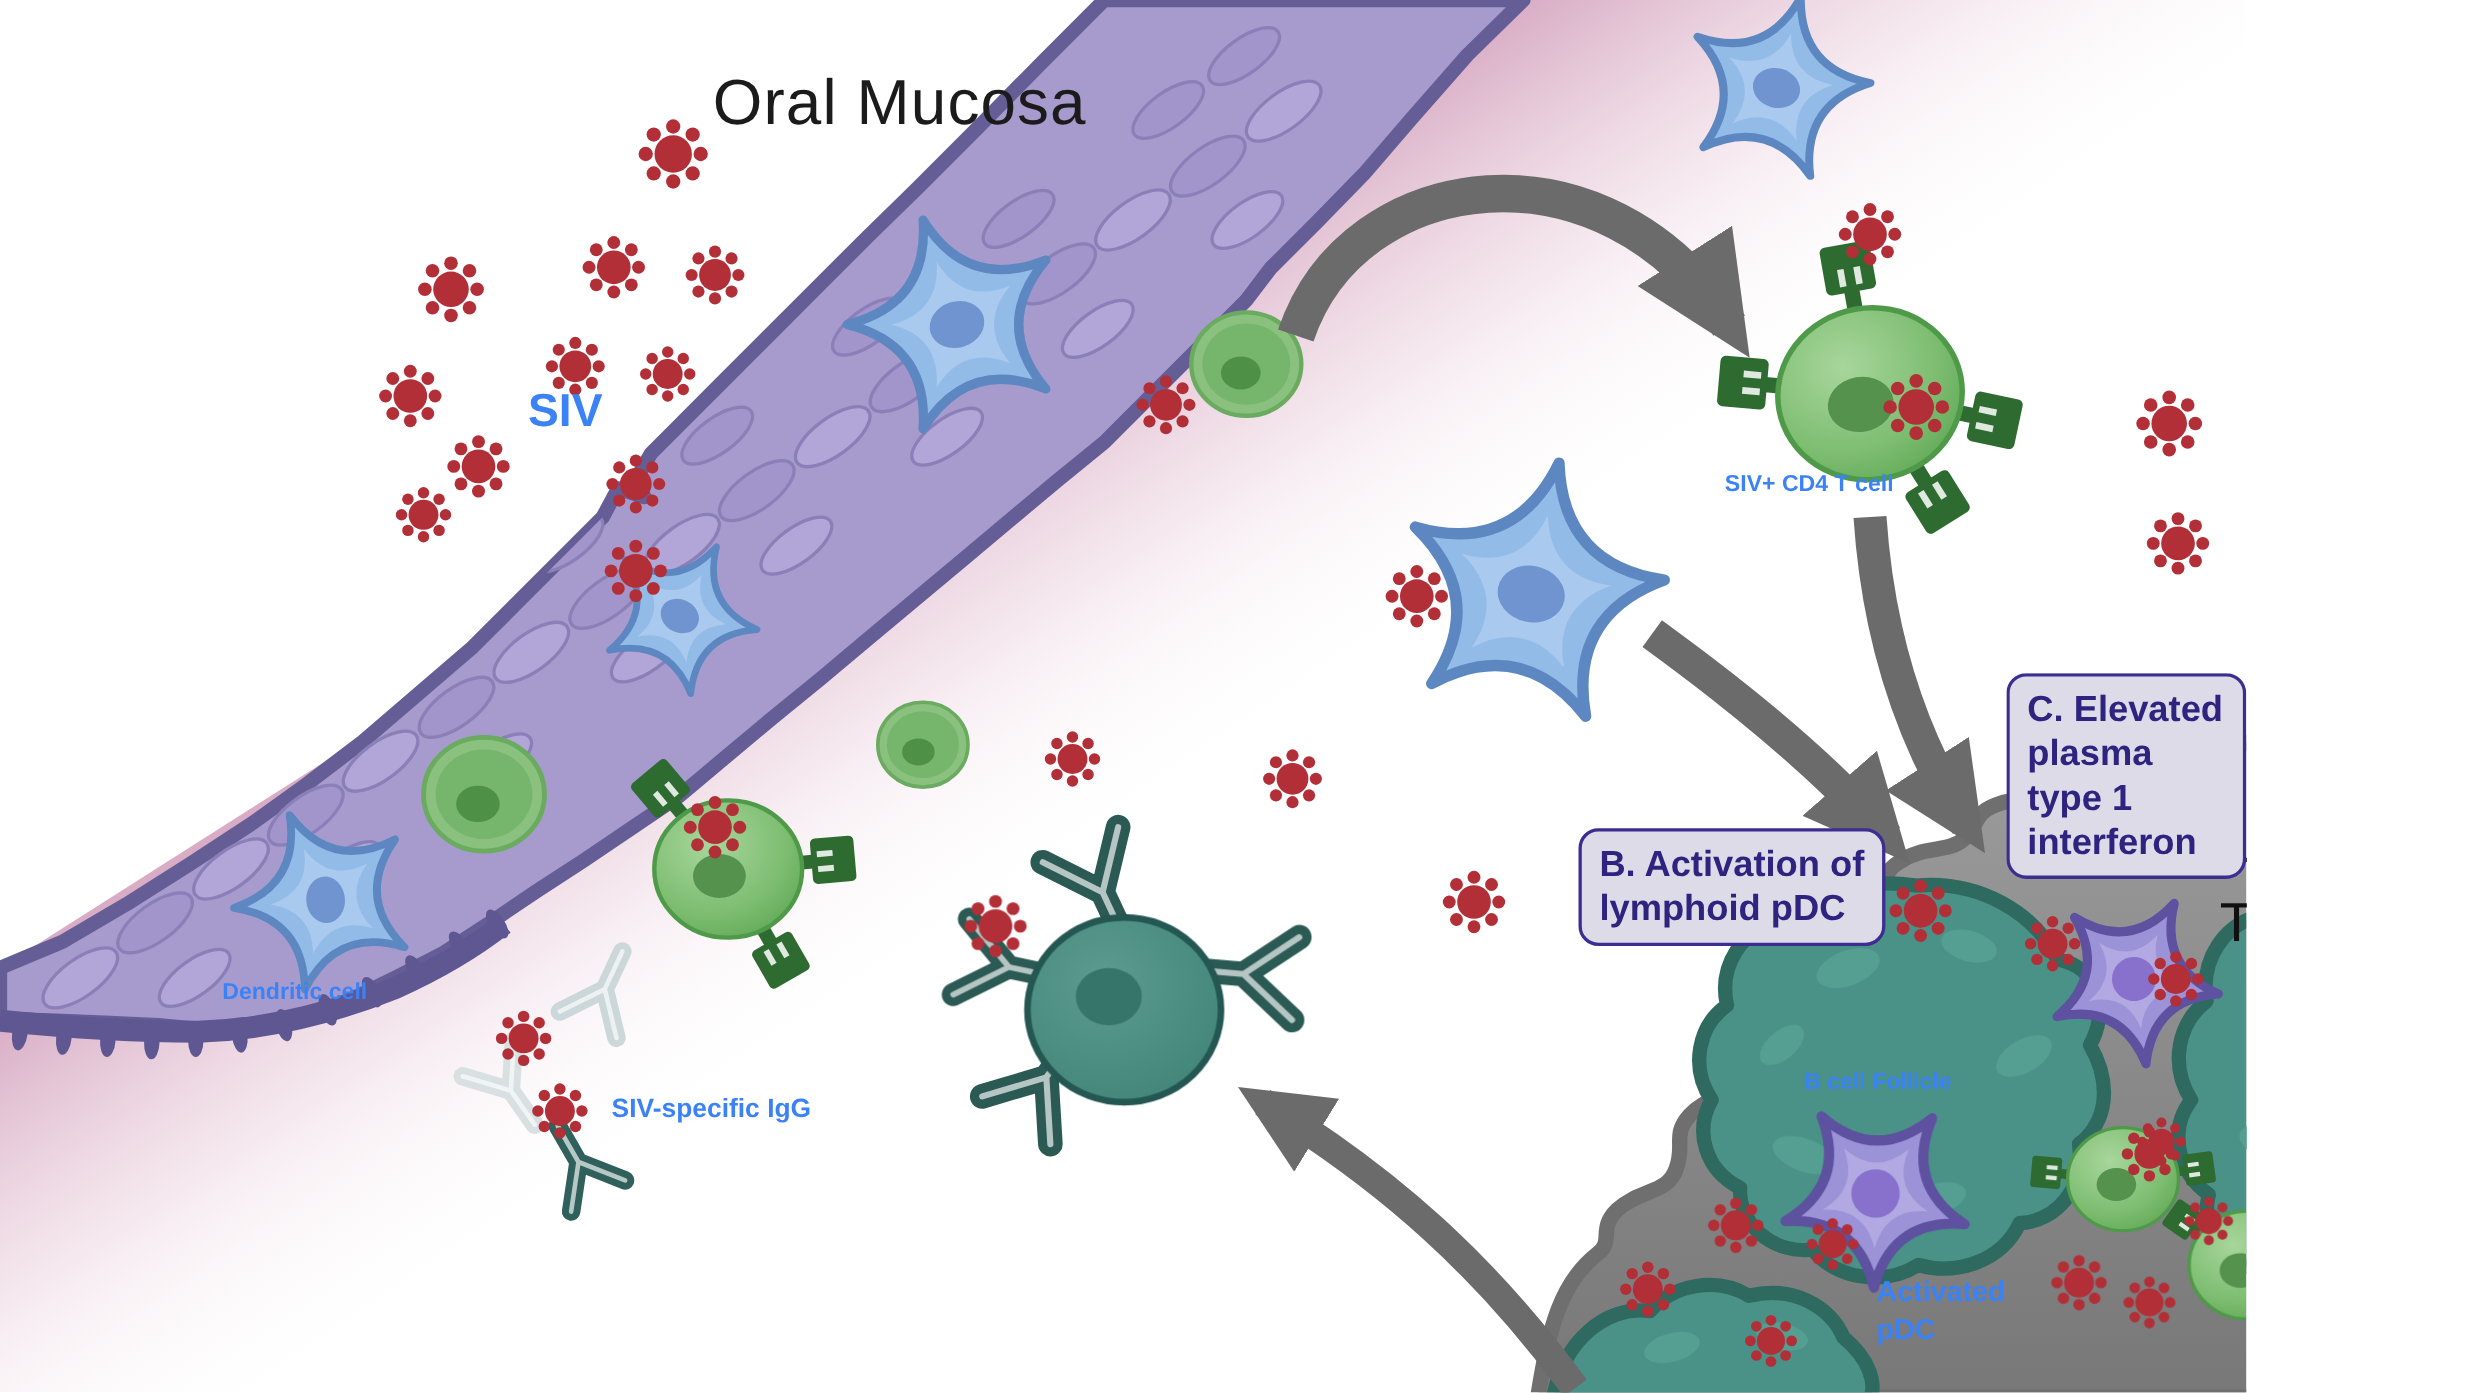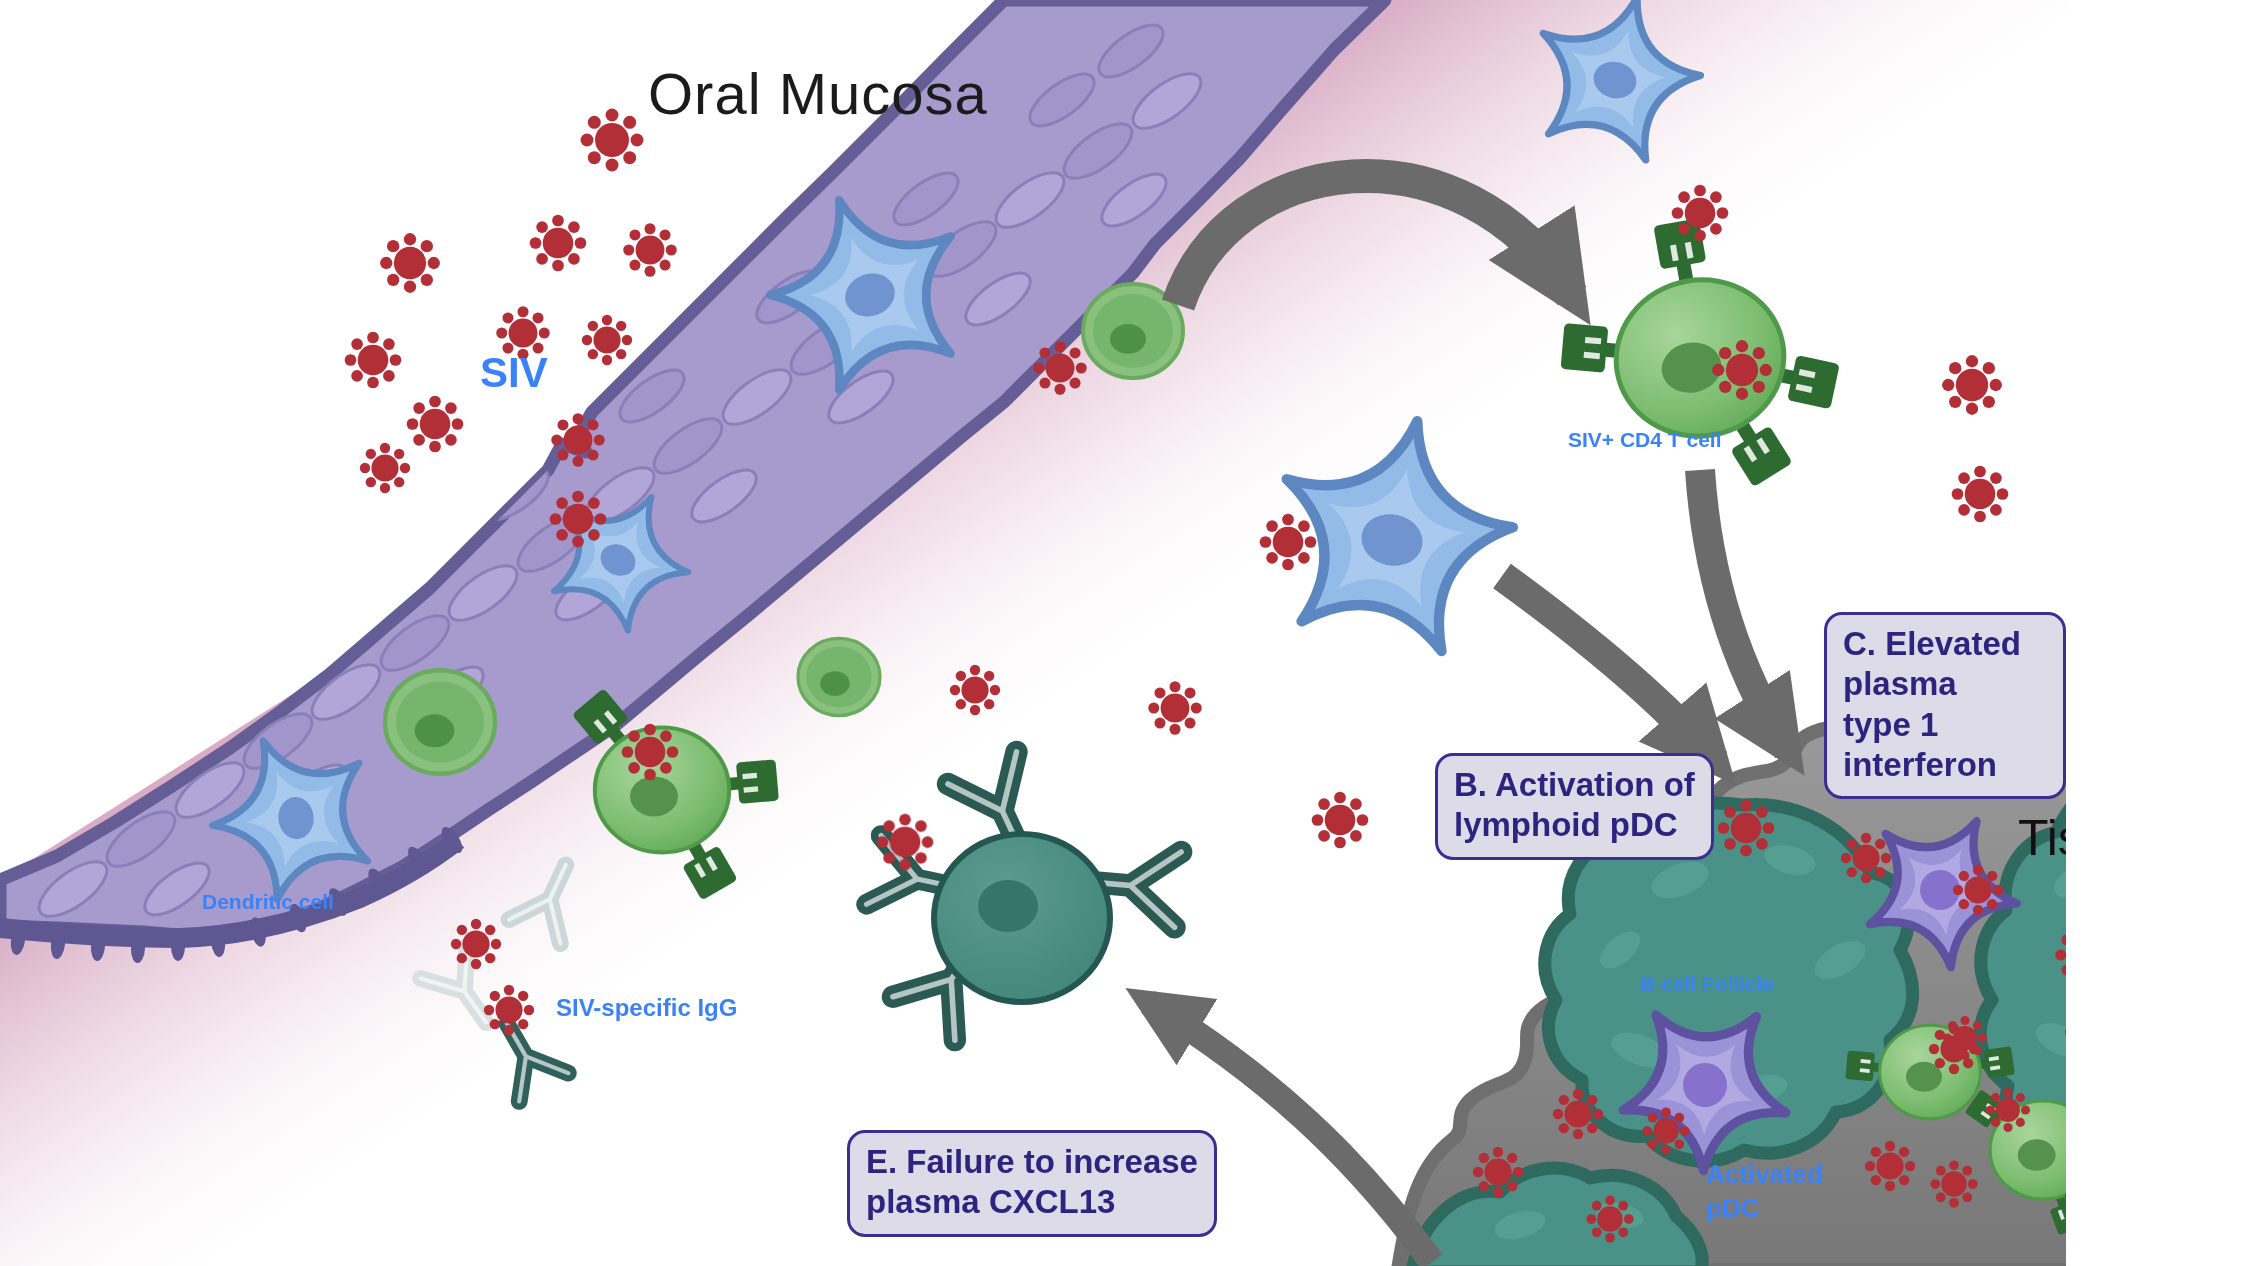--- a/index.html
+++ b/index.html
@@ -1,17 +1,17 @@
 <!DOCTYPE html>
 <html><head>
 <meta charset="utf-8">
 <style>
   html,body{margin:0;padding:0;background:#fff;}
   #stage{position:relative;width:2042px;height:1266px;overflow:hidden;background:#ffffff;
-         font-family:"Liberation Sans",sans-serif;padding-left:24px;}
+         font-family:"Liberation Sans",sans-serif;}
   #art{position:absolute;inset:0;}
   .lbl{position:absolute;color:#3b82f6;white-space:pre-line;line-height:1.18;}
   .b{font-weight:700;}
   .title{font-size:58px;font-weight:400;letter-spacing:1px;color:#1b1b1b;}
   .siv{font-size:42px;}
   .small{font-size:21px;}
   .lymph{font-size:50px;font-weight:400;line-height:1.42;color:#101010;}
   .callout{position:absolute;white-space:pre-line;font-weight:700;font-size:33px;line-height:1.22;
            color:#2e2480;background:#dcdbe7;border:3px solid #3c2e91;border-radius:18px;
            padding:9px 16px 11px 16px;}
@@ -306,16 +306,14 @@
   <div class="lbl lymph" style="left:2018px;top:732px;">Lymphoid
 Tissue</div>
   <div class="lbl small b" style="left:1640px;top:972px;">B cell Follicle</div>
   <div class="lbl small b" style="left:1706px;top:1158px;font-size:26px;line-height:1.3;">Activated
 pDC</div>
 
   <div class="callout" style="left:1435px;top:753px;">B. Activation of
 lymphoid pDC</div>
   <div class="callout" style="left:1824px;top:612px;">C. Elevated plasma
 type 1 interferon</div>
-  <div class="callout" style="left:847px;top:1130px;">E. Failure to increase
-plasma CXCL13</div>
 
 </div>
 
 </body></html>

